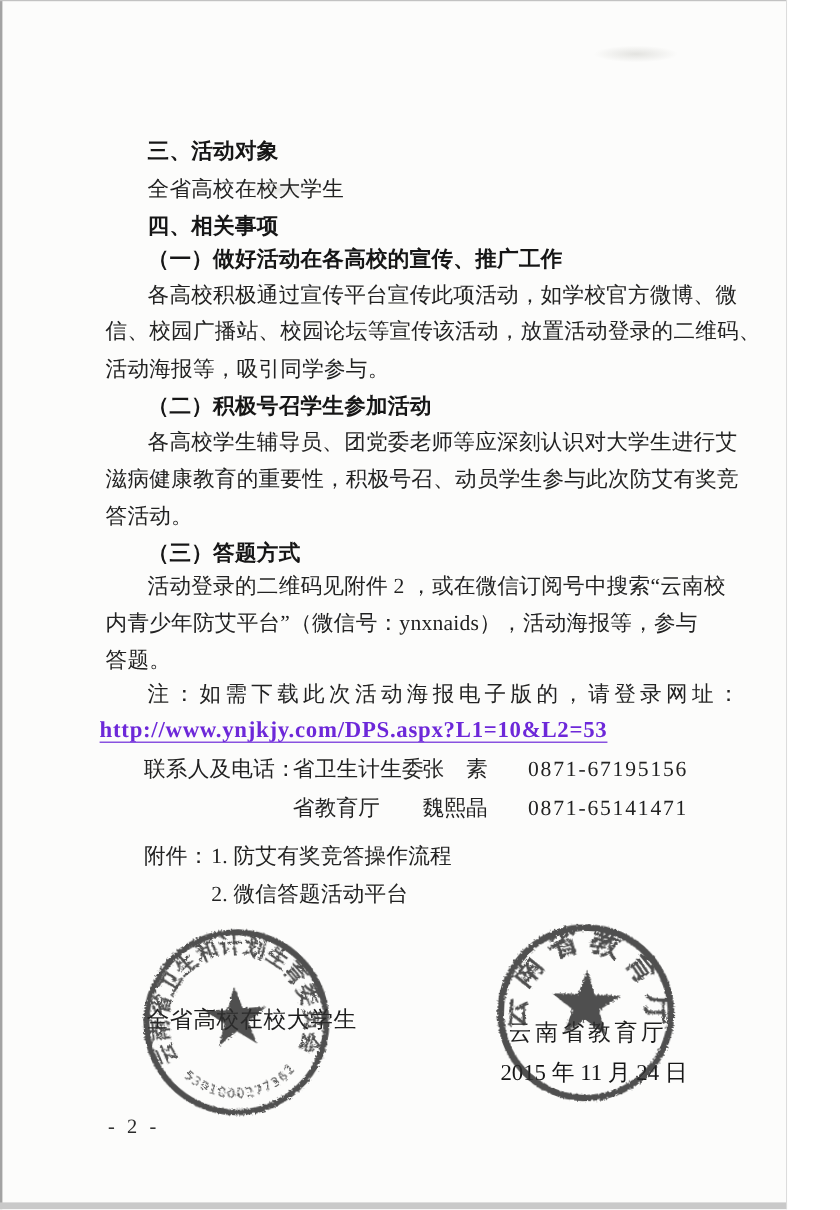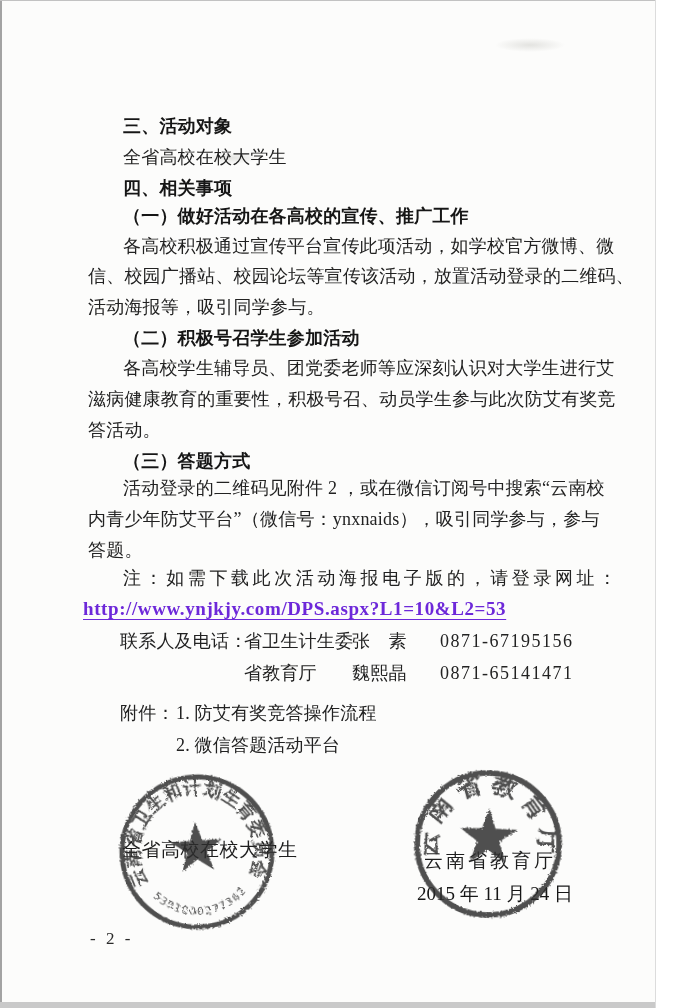--- a/index.html
+++ b/index.html
@@ -68,21 +68,21 @@
   <div class="tl h ind" style="top:205px">（一）做好活动在各高校的宣传、推广工作</div>
   <div class="tl ind" style="top:235px">各高校积极通过宣传平台宣传此项活动，如学校官方微博、微</div>
   <div class="tl flush" style="top:296px">活动海报等，吸引同学参与。</div>
   <div class="tl flush" style="top:265px">信、校园广播站、校园论坛等宣传该活动，放置活动登录的二维码、</div>
   <div class="tl h ind" style="top:327px">（二）积极号召学生参加活动</div>
   <div class="tl flush" style="top:388px">滋病健康教育的重要性，积极号召、动员学生参与此次防艾有奖竞</div>
   <div class="tl ind" style="top:357px">各高校学生辅导员、团党委老师等应深刻认识对大学生进行艾</div>
   <div class="tl flush" style="top:419px">答活动。</div>
   <div class="tl h ind" style="top:450px">（三）答题方式</div>
   <div class="tl ind" style="top:477px">活动登录的二维码见附件 2 ，或在微信订阅号中搜索“云南校</div>
-  <div class="tl flush" style="top:508px">内青少年防艾平台”（微信号：ynxnaids），吸引同学参与，参与</div>
+  <div class="tl flush" style="top:508px">内青少年防艾平台”（微信号：ynxnaids），活动海报等，参与</div>
   <div class="tl flush" style="top:539px">答题。</div>
   <div class="tl ind spaced" style="top:567px">注：如需下载此次活动海报电子版的，请登录网址：</div>
   <div class="tl url" style="top:597px">http://www.ynjkjy.com/DPS.aspx?L1=10&amp;L2=53</div>
 
   <div class="tl" style="left:120px;top:630px">联系人及电话：</div>
   <div class="tl" style="left:244px;top:630px">省卫生计生委</div>
   <div class="tl" style="left:352px;top:630px">张　素</div>
   <div class="tl" style="left:440px;top:630px;letter-spacing:1.5px">0871-67195156</div>
   <div class="tl" style="left:244px;top:662px">省教育厅</div>
   <div class="tl" style="left:352px;top:662px">魏熙晶</div>

